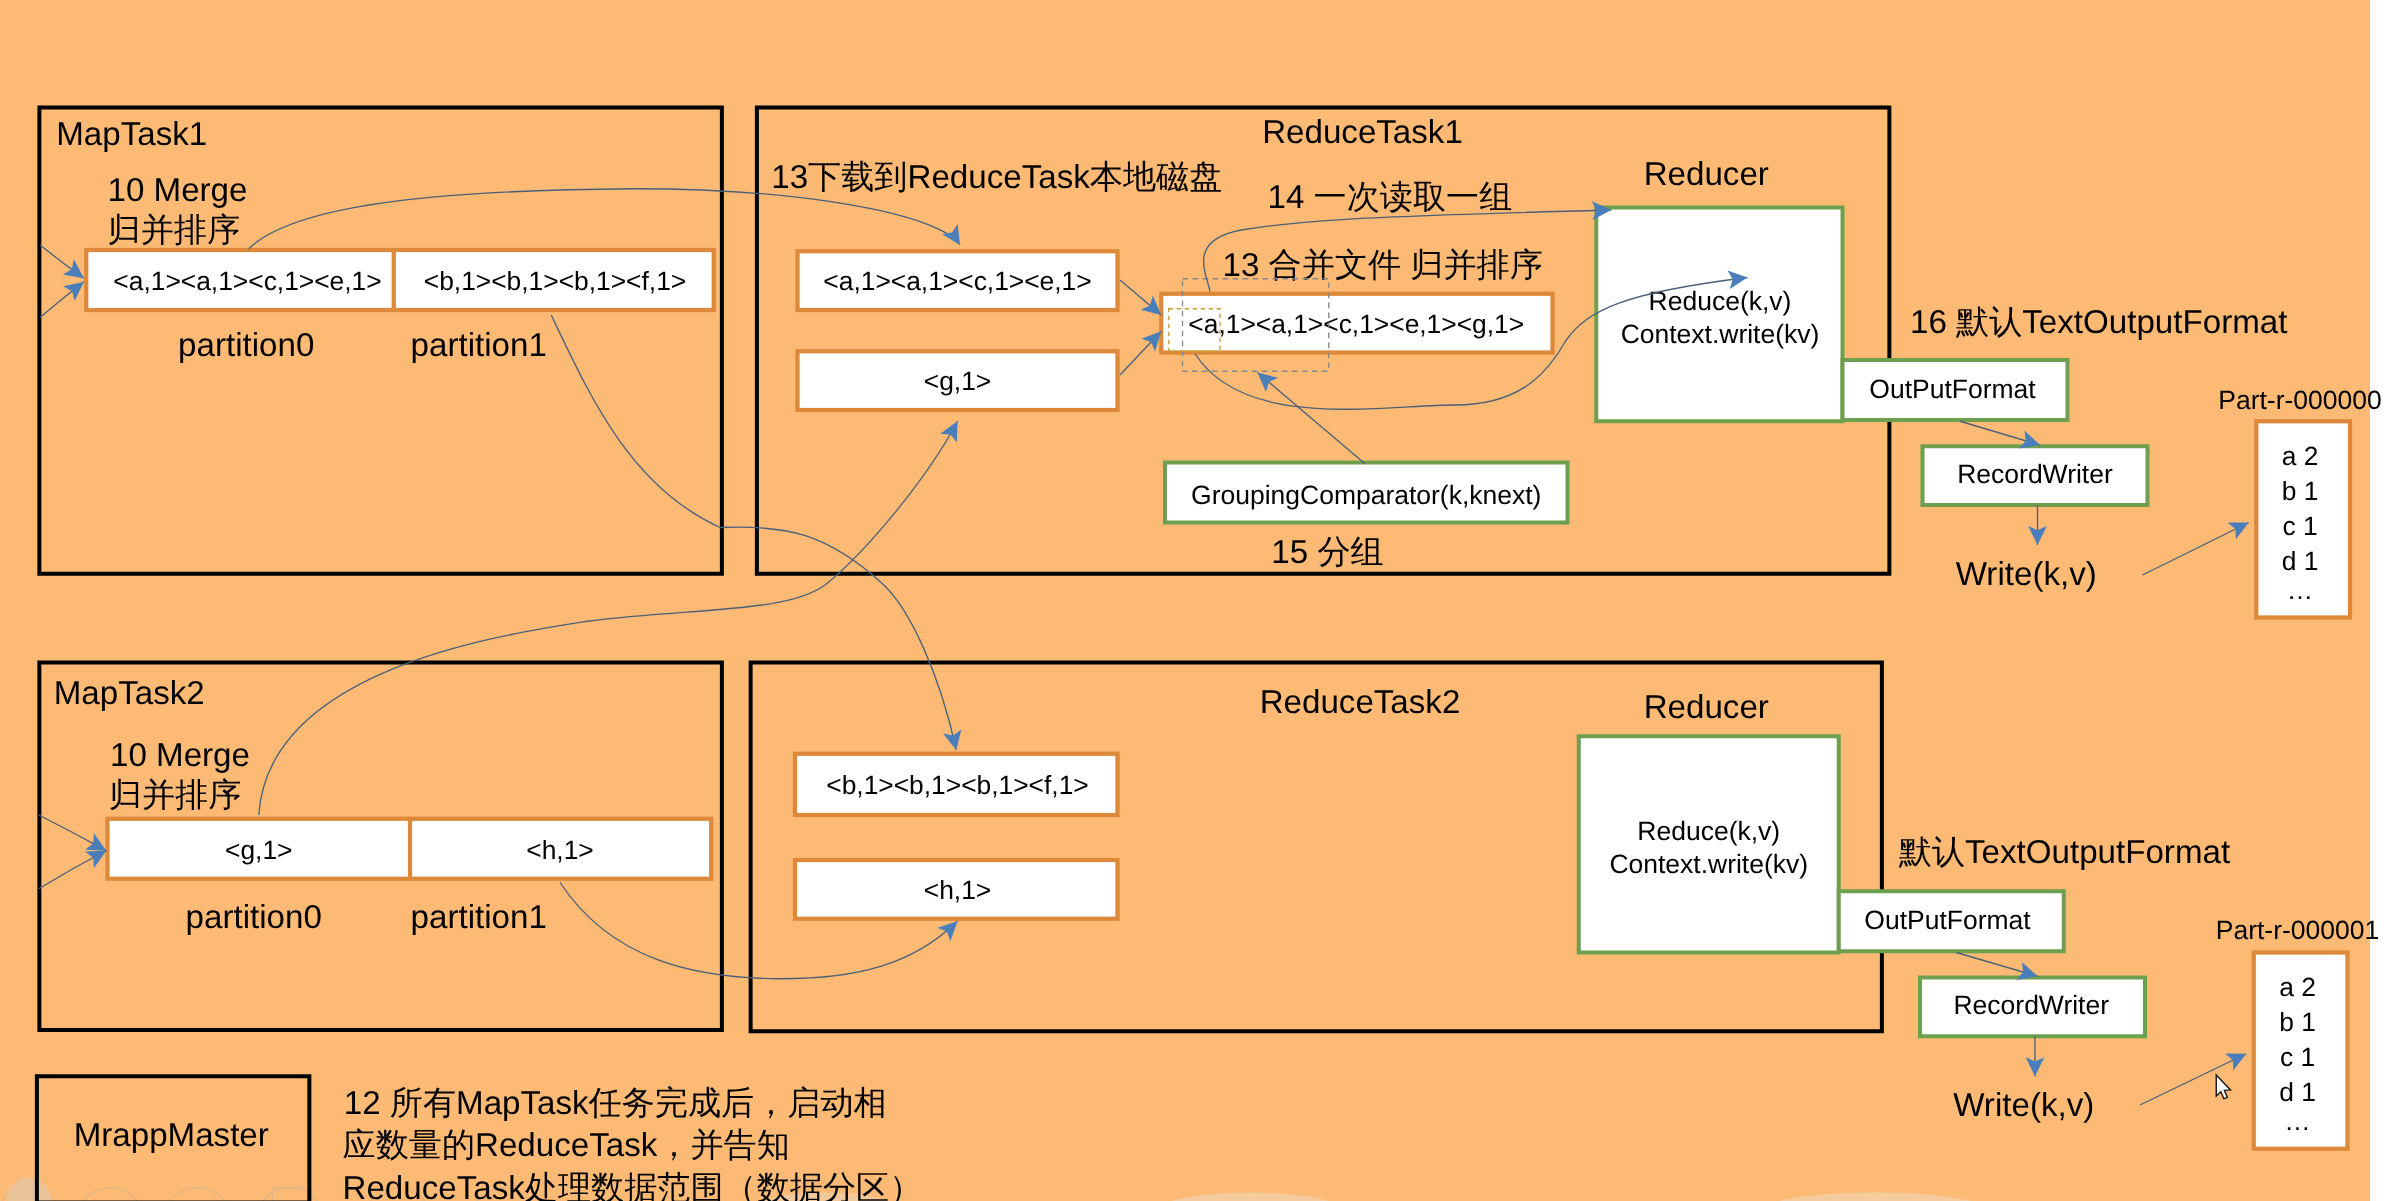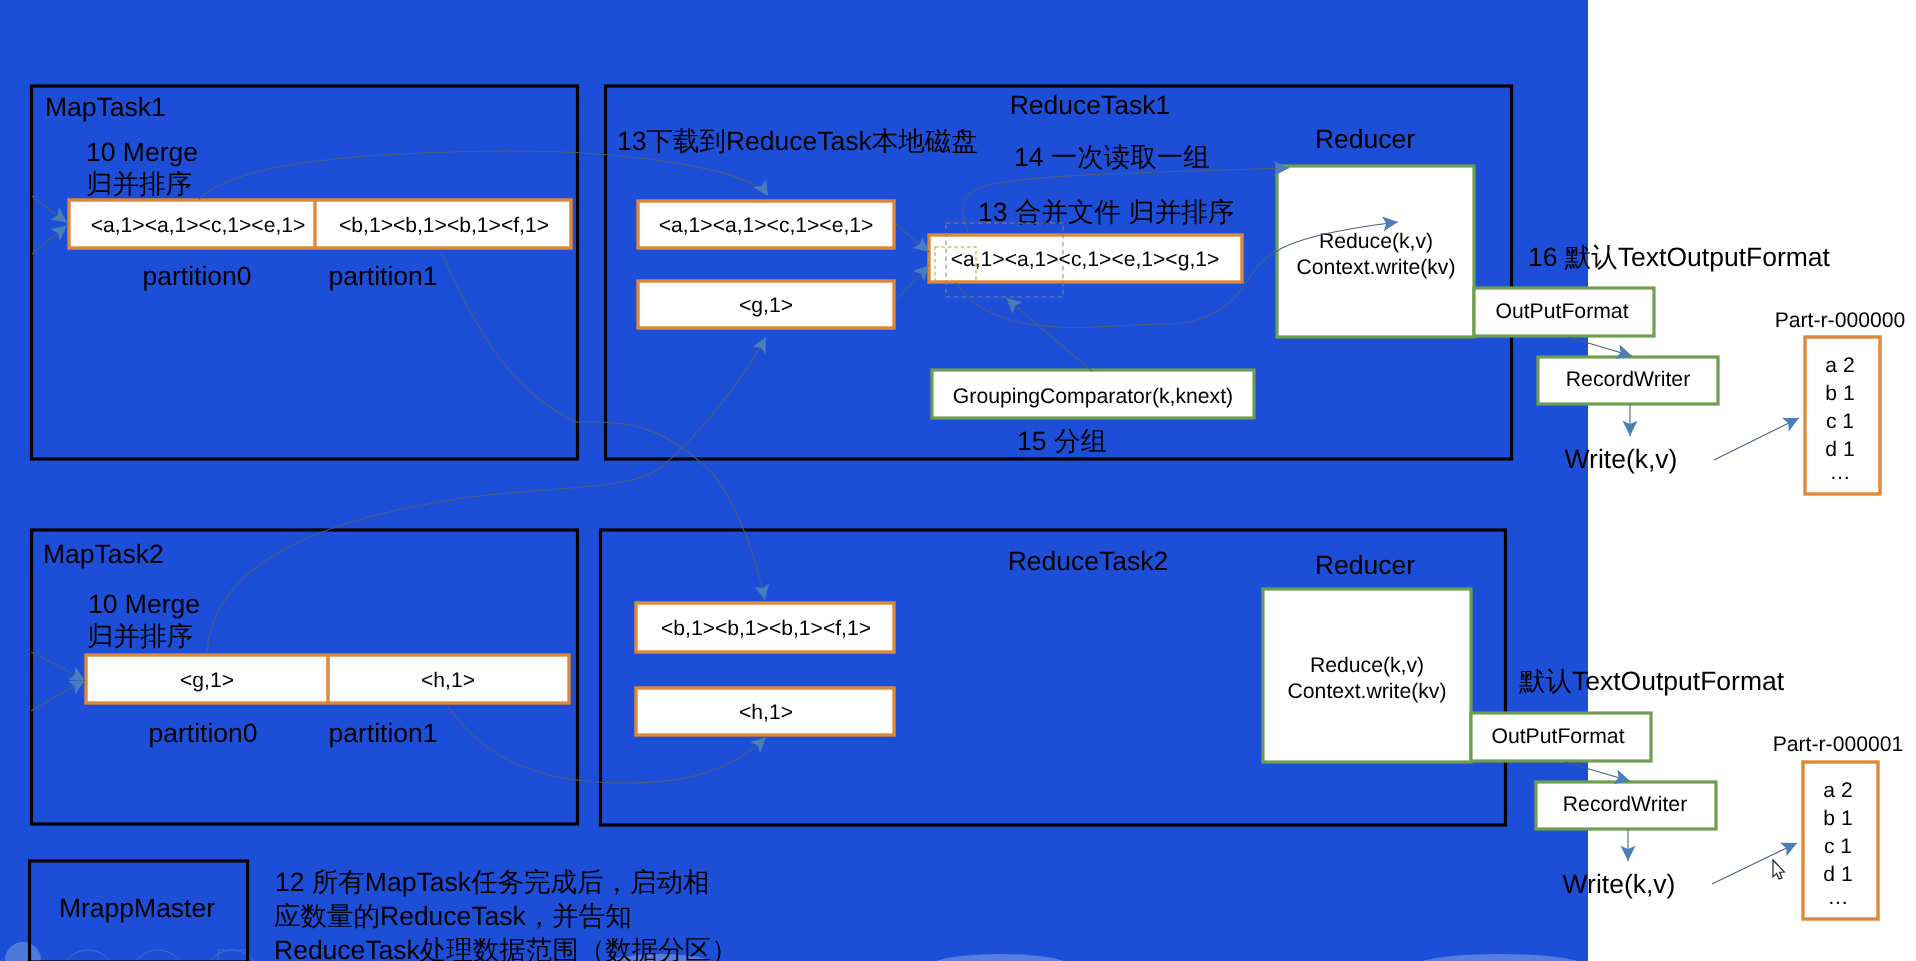--- a/index.html
+++ b/index.html
@@ -1,18 +1,18 @@
 <!DOCTYPE html>
 <html><head>
 <meta charset="utf-8">
 <title>MapReduce ReduceTask Flow Diagram</title>
 <style>
   html,body{margin:0;padding:0;background:#ffffff;}
   body{width:1916px;height:961px;overflow:hidden;font-family:"Liberation Sans",sans-serif;}
-  #stage{position:relative;width:1588px;height:961px;background:#1d4ed8;}
+  #stage{position:relative;width:1896px;height:961px;background:#fdba74;}
   svg text{ -webkit-font-smoothing:antialiased; text-rendering:geometricPrecision; }
   svg#canvas{position:absolute;left:0;top:0;width:1916px;height:961px;display:block;}
   text{font-family:"Liberation Sans",sans-serif;fill:#000000;}
   .t28{font-size:26.5px;}
   .t30{font-size:26.5px;}
   .t21{font-size:21.1px;}
   .t24{font-size:21.2px;}
   .t18{font-size:21.2px;}
   .ctr{text-anchor:middle;}
 </style>

